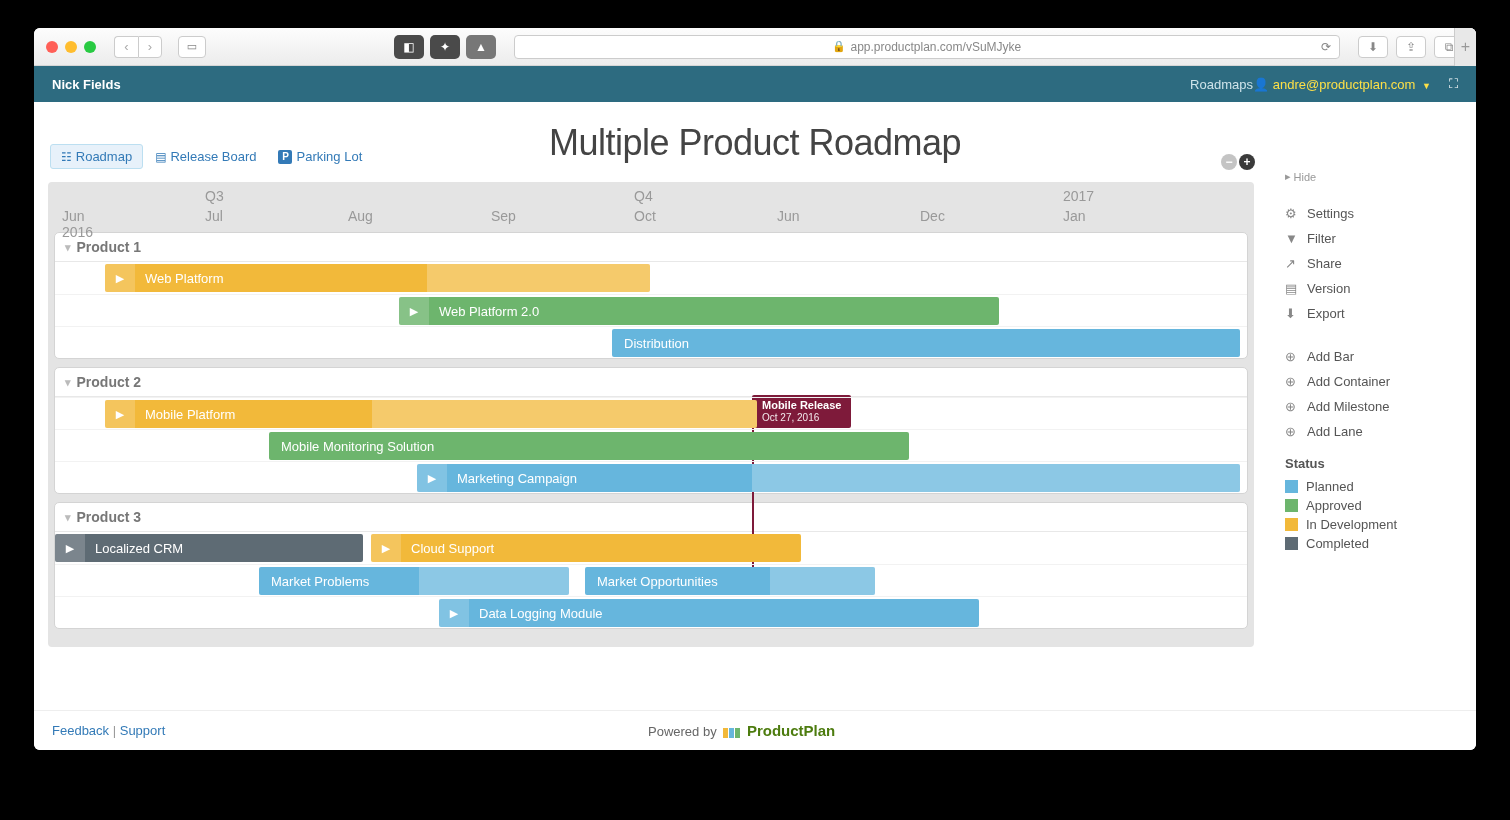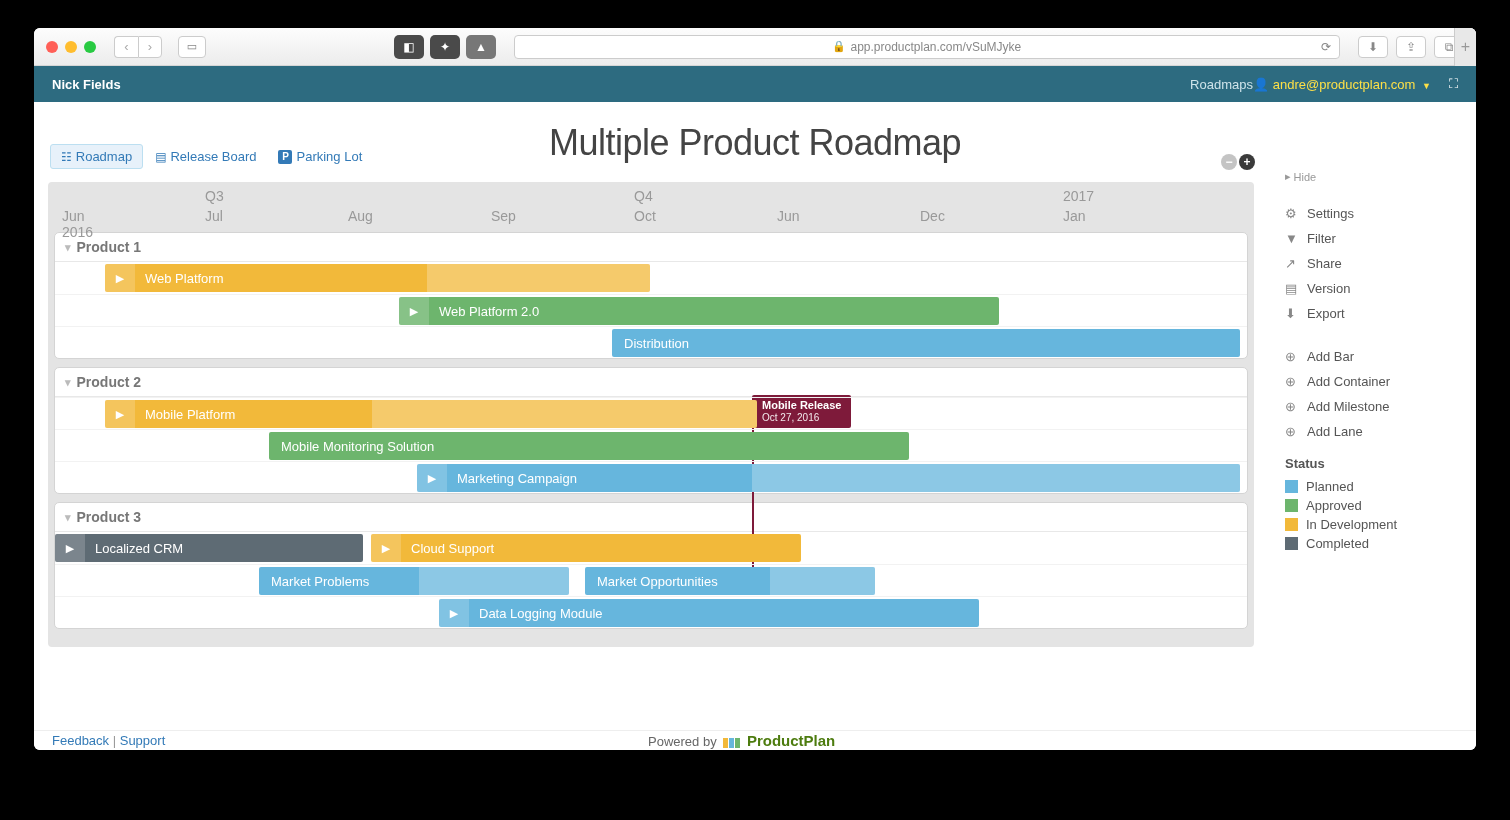--- a/index.html
+++ b/index.html
@@ -63,21 +63,21 @@
   .bar { position:absolute; top:2px; height:28px; border-radius:2px; display:flex; align-items:center; color:#fff; font-size:13px; overflow:hidden;}
   .bar .bchev { width:30px; height:100%; display:flex; align-items:center; justify-content:center; background:rgba(255,255,255,0.18); margin-right:8px; font-size:11px;}
   .bar .btxt { white-space:nowrap; padding-left:2px;}
   .bar .shade{position:absolute; top:0; bottom:0; background:rgba(255,255,255,0.25);}
   .c-yellow{background:#f2b93a;} .c-green{background:#6db56d;} .c-blue{background:#66b6dd;} .c-grey{background:#5e6b74;}
   .milestone { position:absolute; top:-2px; }
   .milestone .line{ position:absolute; top:24px; left:0; width:2px; height:150px; background:#7e1a3a;}
   .milestone .flag{ background:#7e1a3a; color:#fff; padding:4px 10px 5px; font-size:11px; border-radius:2px; white-space:nowrap;}
   .milestone .flag .d{font-size:10px; opacity:0.9;}
   
-  .footer { position:absolute; bottom:0; left:0; right:0; height:20px; background:#fff; border-top:1px solid #eee; display:flex; align-items:center; padding:0 18px; font-size:13px;}
+  .footer { position:absolute; bottom:0; left:0; right:0; height:40px; background:#fff; border-top:1px solid #eee; display:flex; align-items:center; padding:0 18px; font-size:13px;}
   .footer a{color:#337ab7; text-decoration:none;}
   .footer .mid{flex:1; text-align:center; color:#666;}
   .footer .logo{font-weight:bold; font-size:15px;}
   .footer .logo .pp{color:#4d7c0f;}
   .footer .bars{display:inline-flex; gap:1px; vertical-align:middle; margin:0 3px;}
   .footer .bars span{width:5px;height:10px;display:inline-block;}
 </style>
 </head>
 <body>
 

